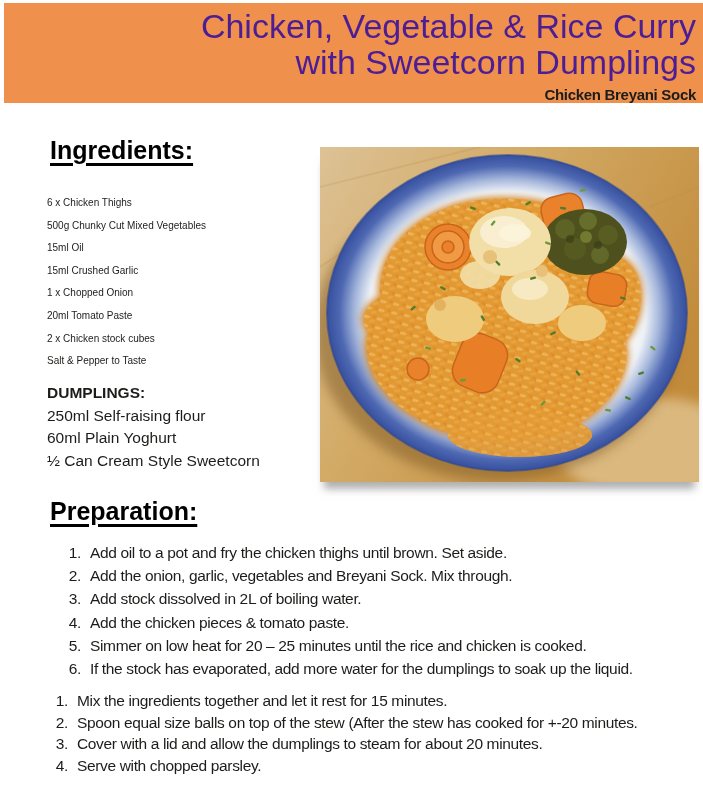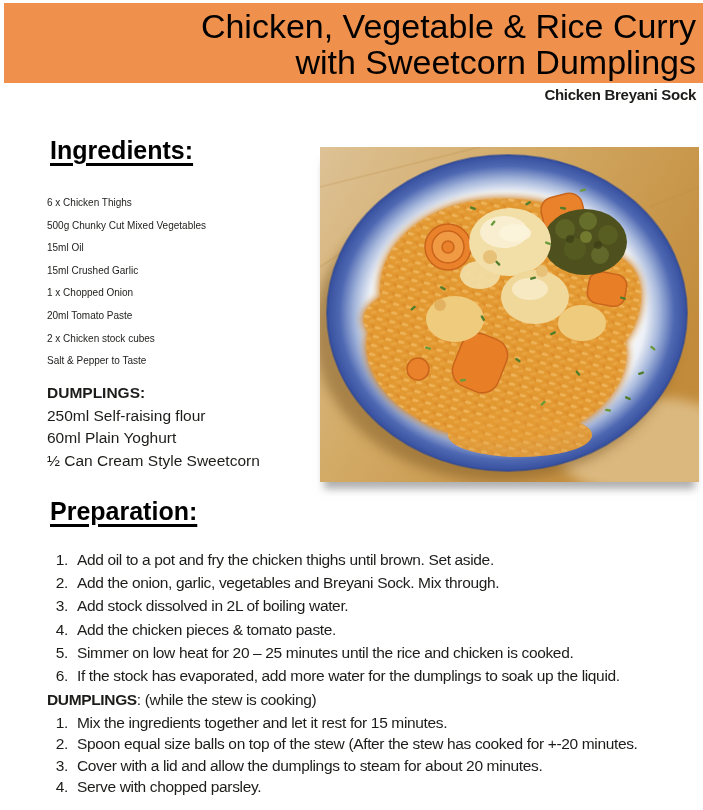--- a/index.html
+++ b/index.html
@@ -2,22 +2,22 @@
 <html><head>
 <meta charset="utf-8">
 <style>
   html,body{margin:0;padding:0;}
   body{
     width:703px;height:810px;position:relative;overflow:hidden;
     background:#ffffff;color:#1c1c1a;
     font-family:"Liberation Sans", sans-serif;
   }
   .banner{
-    position:absolute;left:4px;top:3px;right:0;height:80px;
-    background:#EF914C;color:#000000;text-align:right;
+    position:absolute;left:4px;top:3px;right:0;height:100px;
+    background:#EF914C;color:#4c1d95;text-align:right;
     box-sizing:border-box;padding:5px 7px 0 0;
   }
   .title-line{font-size:34px;line-height:36px;white-space:nowrap;}
   .subtitle{
     position:absolute;top:86px;right:7px;
     font-size:15px;font-weight:bold;letter-spacing:-0.3px;
   }
   .section-heading{
     position:absolute;left:42px;margin:8px;
     font-size:25px;font-weight:bold;color:#000;
@@ -39,21 +39,21 @@
     position:absolute;left:320px;top:147px;width:379px;height:335px;
     box-shadow:0 11px 8px -4px rgba(110,110,110,0.55);
   }
   #photo svg{display:block;}
   ol.steps{
     margin:0;padding-left:25px;
     font-size:15.5px;letter-spacing:-0.35px;
   }
   ol.steps li{padding-left:5px;}
   #preparation-list{
-    position:absolute;left:47px;top:541px;line-height:23.2px;margin-top:7px;
+    position:absolute;left:60px;top:541px;line-height:23.2px;
   }
   #dumplings-prep{
     position:absolute;left:47px;top:689px;
     font-size:15.5px;letter-spacing:-0.35px;line-height:21.6px;
   }
   #dumplings-prep ol.steps{margin-top:1px;line-height:21.6px;}
 </style>
 </head>
 <body>
 
@@ -212,20 +212,19 @@
 <ol id="preparation-list" class="steps">
     <li>Add oil to a pot and fry the chicken thighs until brown.  Set aside.</li>
     <li>Add the onion, garlic, vegetables and Breyani Sock. Mix through.</li>
     <li>Add stock dissolved in 2L of boiling water.</li>
     <li>Add the chicken pieces &amp; tomato paste.</li>
     <li>Simmer on low heat for 20 – 25 minutes until the rice and chicken is cooked.</li>
     <li>If the stock has evaporated, add more water for the dumplings to soak up the liquid.</li>
   </ol>
 
 <div id="dumplings-prep">
-  <div><span class="bold">DUMPLINGS</span><span>: (while the stew is cooking)</span></div>
   <ol class="steps">
       <li>Mix the ingredients together and let it rest for 15 minutes.</li>
       <li>Spoon equal size balls on top of the stew (After the stew has cooked for +-20 minutes.</li>
       <li>Cover with a lid and allow the dumplings to steam for about 20 minutes.</li>
       <li>Serve with chopped parsley.</li>
     </ol>
 </div>
 
 </body></html>

